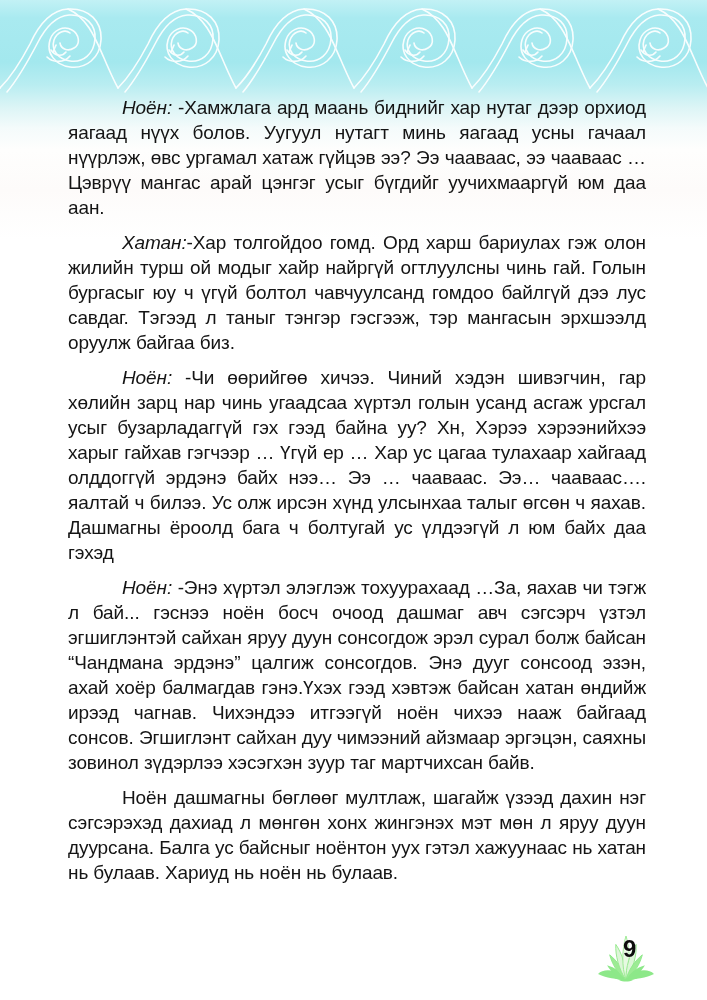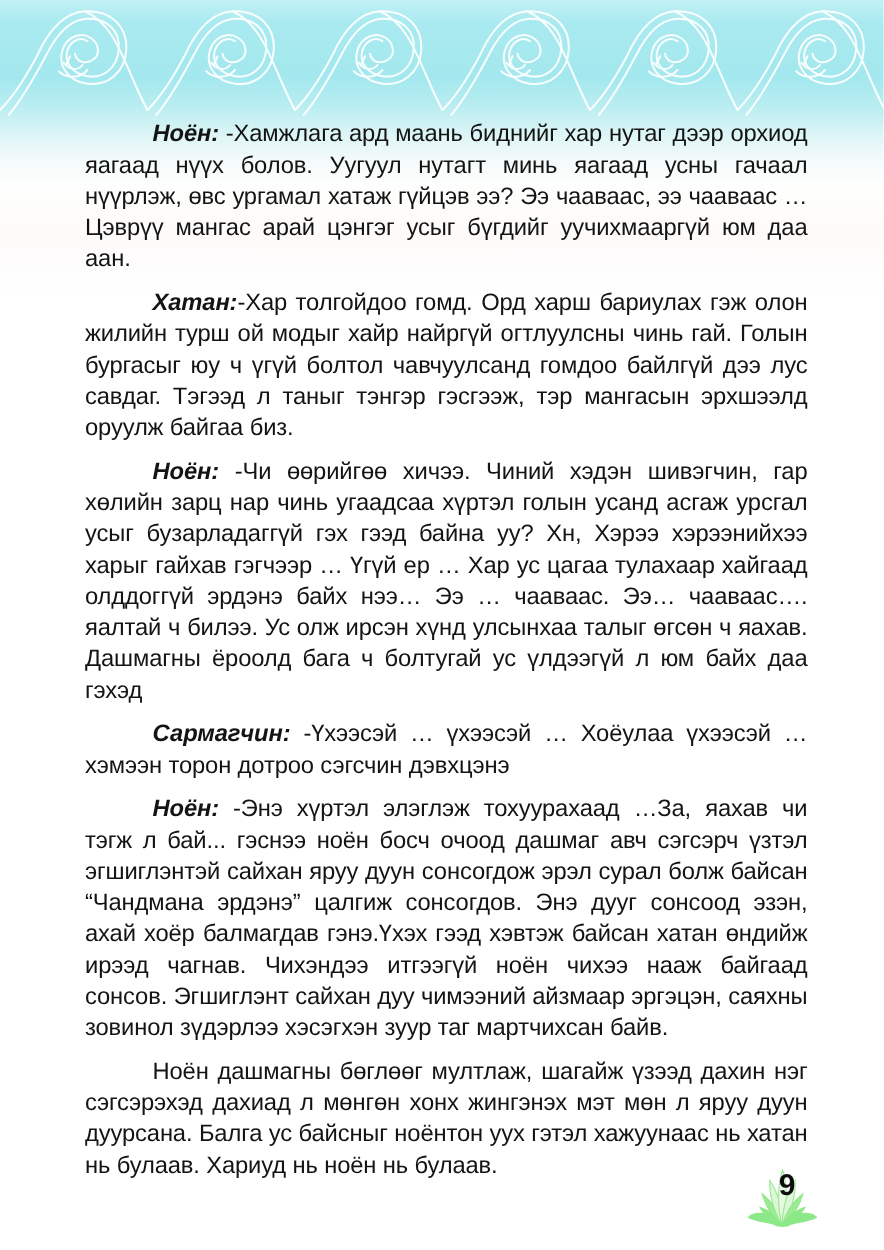--- a/index.html
+++ b/index.html
@@ -30,21 +30,21 @@
   .content{
     position:absolute;top:95px;left:68px;width:578px;
     color:#141414;
   }
   .para{
     margin:0 0 10px 0;
     font-size:19px;line-height:25px;
     text-align:justify;text-indent:54px;
     letter-spacing:-0.1px;
   }
-  .speaker{font-weight:bold;font-style:italic;margin-top:40px;}
+  .speaker{font-weight:normal;font-style:italic;margin-top:40px;}
   .page-footer{
     position:absolute;right:48px;top:930px;width:66px;height:54px;
   }
   .ornament{position:absolute;inset:0;}
   .pagenum{
     position:absolute;left:30px;top:5px;
     font-weight:bold;font-size:24px;color:#0d0d0d;
     text-shadow:0 0 2px #ffffff;
   }
 </style>
@@ -77,21 +77,20 @@
       <use href="#wavemotif" x="472" y="0"></use>
       <use href="#wavemotif" x="590" y="0"></use>
     </svg>
   </div>
 
   <main class="content">
     <div id="paragraphs">
         <p class="para"><b class="speaker">Ноён:</b><span> -Хамжлага ард маань биднийг хар нутаг дээр орхиод яагаад нүүх болов. Уугуул нутагт минь яагаад усны гачаал нүүрлэж, өвс ургамал хатаж гүйцэв ээ? Ээ чааваас, ээ чааваас …Цэврүү мангас арай цэнгэг усыг бүгдийг уучихмааргүй юм даа аан.</span></p>
         <p class="para"><b class="speaker">Хатан:</b><span>-Хар толгойдоо гомд. Орд харш бариулах гэж олон жилийн турш ой модыг хайр найргүй огтлуулсны чинь гай. Голын бургасыг юу ч үгүй болтол чавчуулсанд гомдоо байлгүй дээ лус савдаг. Тэгээд л таныг тэнгэр гэсгээж, тэр мангасын эрхшээлд оруулж байгаа биз.</span></p>
         <p class="para"><b class="speaker">Ноён:</b><span> -Чи өөрийгөө хичээ. Чиний хэдэн шивэгчин, гар хөлийн зарц нар чинь угаадсаа хүртэл голын усанд асгаж урсгал усыг бузарладаггүй гэх гээд байна уу? Хн, Хэрээ хэрээнийхээ харыг гайхав гэгчээр … Үгүй ер … Хар ус цагаа тулахаар хайгаад олддоггүй эрдэнэ байх нээ… Ээ … чааваас. Ээ… чааваас….  яалтай ч билээ. Ус олж ирсэн хүнд улсынхаа талыг өгсөн ч яахав. Дашмагны ёроолд бага ч болтугай ус үлдээгүй л юм байх даа гэхэд</span></p>
-        <p class="para"><b class="speaker">Сармагчин:</b><span> -Үхээсэй … үхээсэй … Хоёулаа үхээсэй … хэмээн торон дотроо сэгсчин дэвхцэнэ</span></p>
         <p class="para"><b class="speaker">Ноён:</b><span> -Энэ хүртэл элэглэж тохуурахаад …За, яахав чи тэгж л бай... гэснээ ноён босч очоод дашмаг авч сэгсэрч үзтэл эгшиглэнтэй сайхан яруу дуун сонсогдож эрэл сурал болж байсан “Чандмана эрдэнэ” цалгиж сонсогдов. Энэ дууг сонсоод эзэн, ахай хоёр балмагдав гэнэ.Үхэх гээд хэвтэж байсан хатан өндийж ирээд чагнав. Чихэндээ итгээгүй ноён чихээ нааж байгаад сонсов. Эгшиглэнт сайхан дуу чимээний айзмаар эргэцэн, саяхны зовинол зүдэрлээ хэсэгхэн зуур таг мартчихсан байв.</span></p>
         <p class="para"><span>Ноён дашмагны бөглөөг мултлаж, шагайж үзээд дахин нэг сэгсэрэхэд дахиад л мөнгөн хонх жингэнэх мэт мөн л яруу дуун дуурсана. Балга ус байсныг ноёнтон уух гэтэл хажуунаас нь хатан нь булаав. Хариуд нь ноён нь булаав.</span></p>
       </div>
   </main>
 
   <div class="page-footer">
     <div class="ornament">
       <svg width="66" height="54" viewBox="0 0 66 54">
         <g>
 

